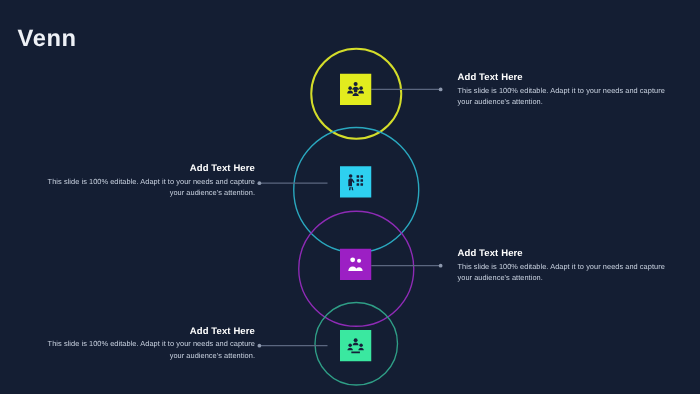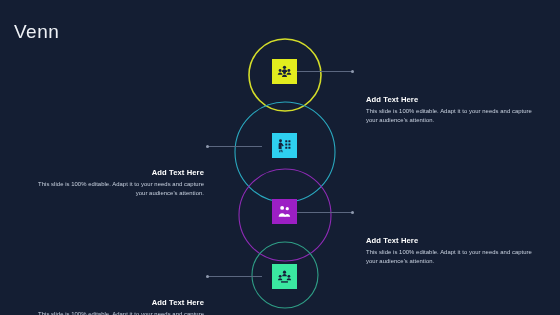--- a/index.html
+++ b/index.html
@@ -22,21 +22,21 @@
     background: #141e33;
     overflow: hidden;
   }
 
   
   .title {
     position: absolute;
     left: 14px;
     top: 22px;
     font-size: 19px;
-    font-weight: 400;
+    font-weight: 700;
     color: #eef1f6;
     letter-spacing: 0.5px;
     line-height: 1;
   }
 
   
   .venn-layer {
     position: absolute;
     left: 0; top: 0;
     width: 560px; height: 315px;
@@ -52,21 +52,20 @@
     display: flex;
     align-items: center;
     justify-content: center;
   }
   .icon-tile svg { display: block; }
 
   
   .txt {
     position: absolute;
     width: 178px;
-    margin-top: 38px;
   }
   .txt .heading {
     font-size: 7.6px;
     font-weight: bold;
     color: #ffffff;
     line-height: 1.25;
     margin-bottom: 2.5px;
     letter-spacing: 0.1px;
   }
   .txt .body {

